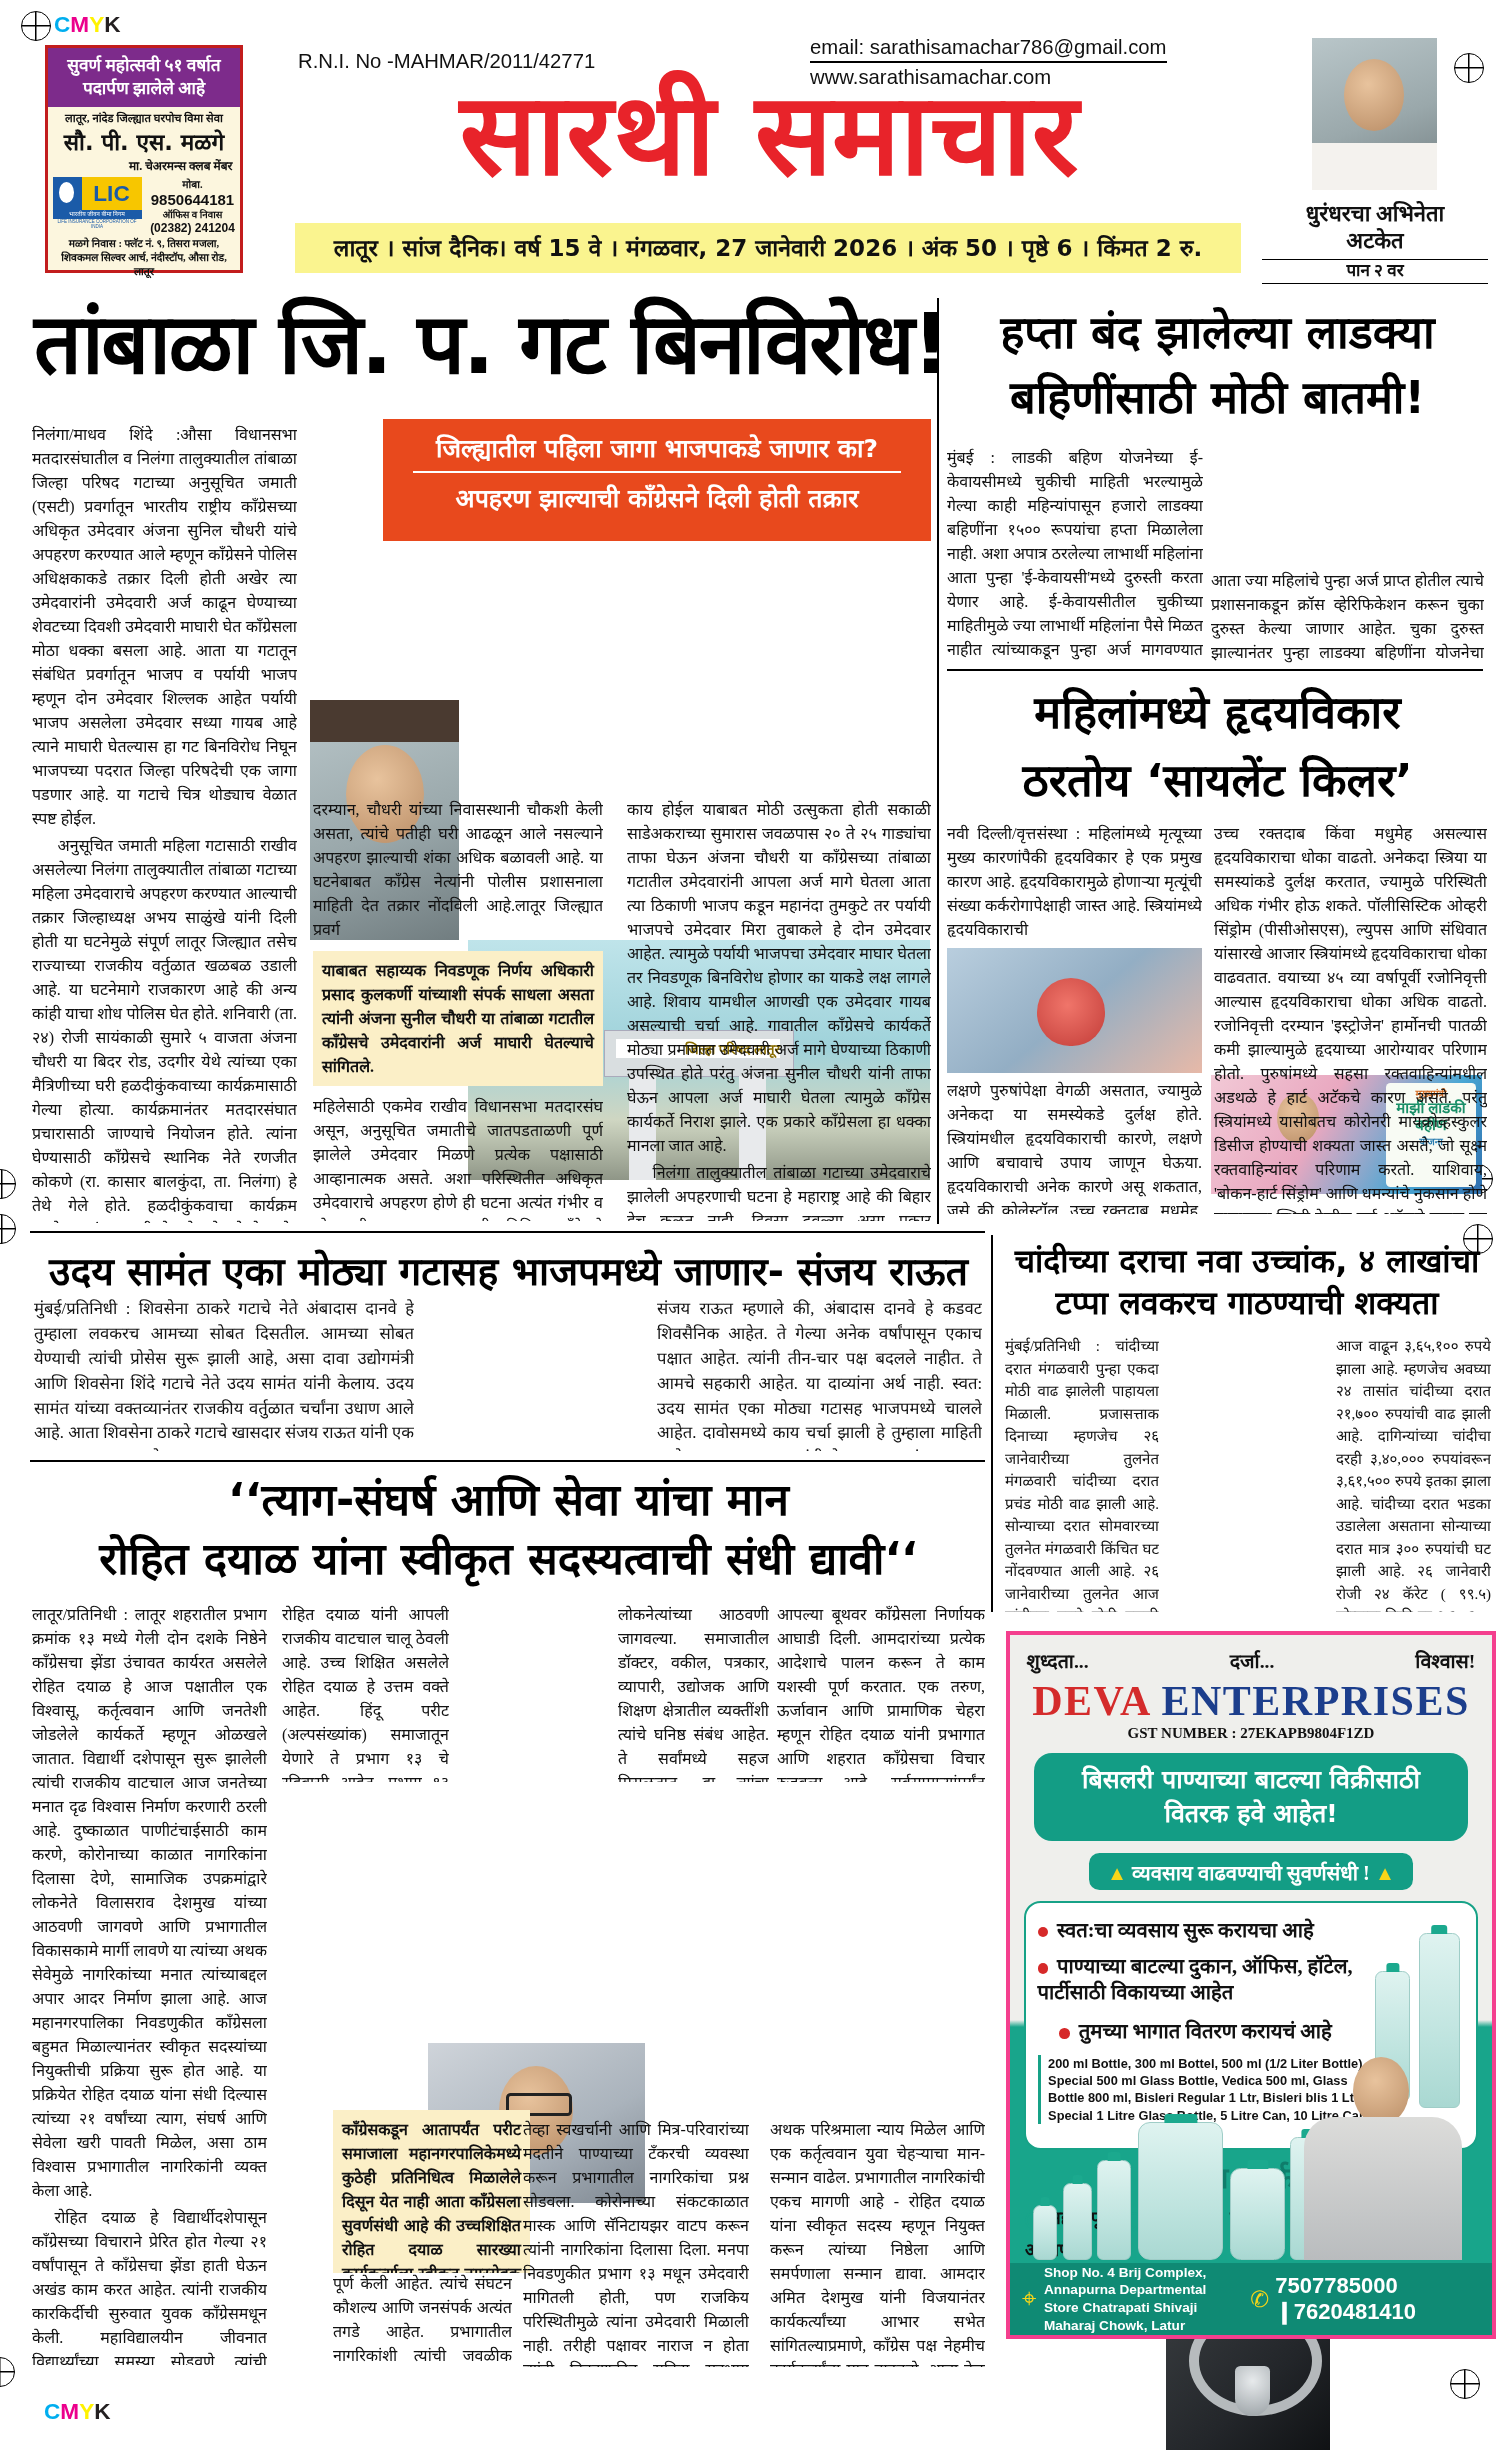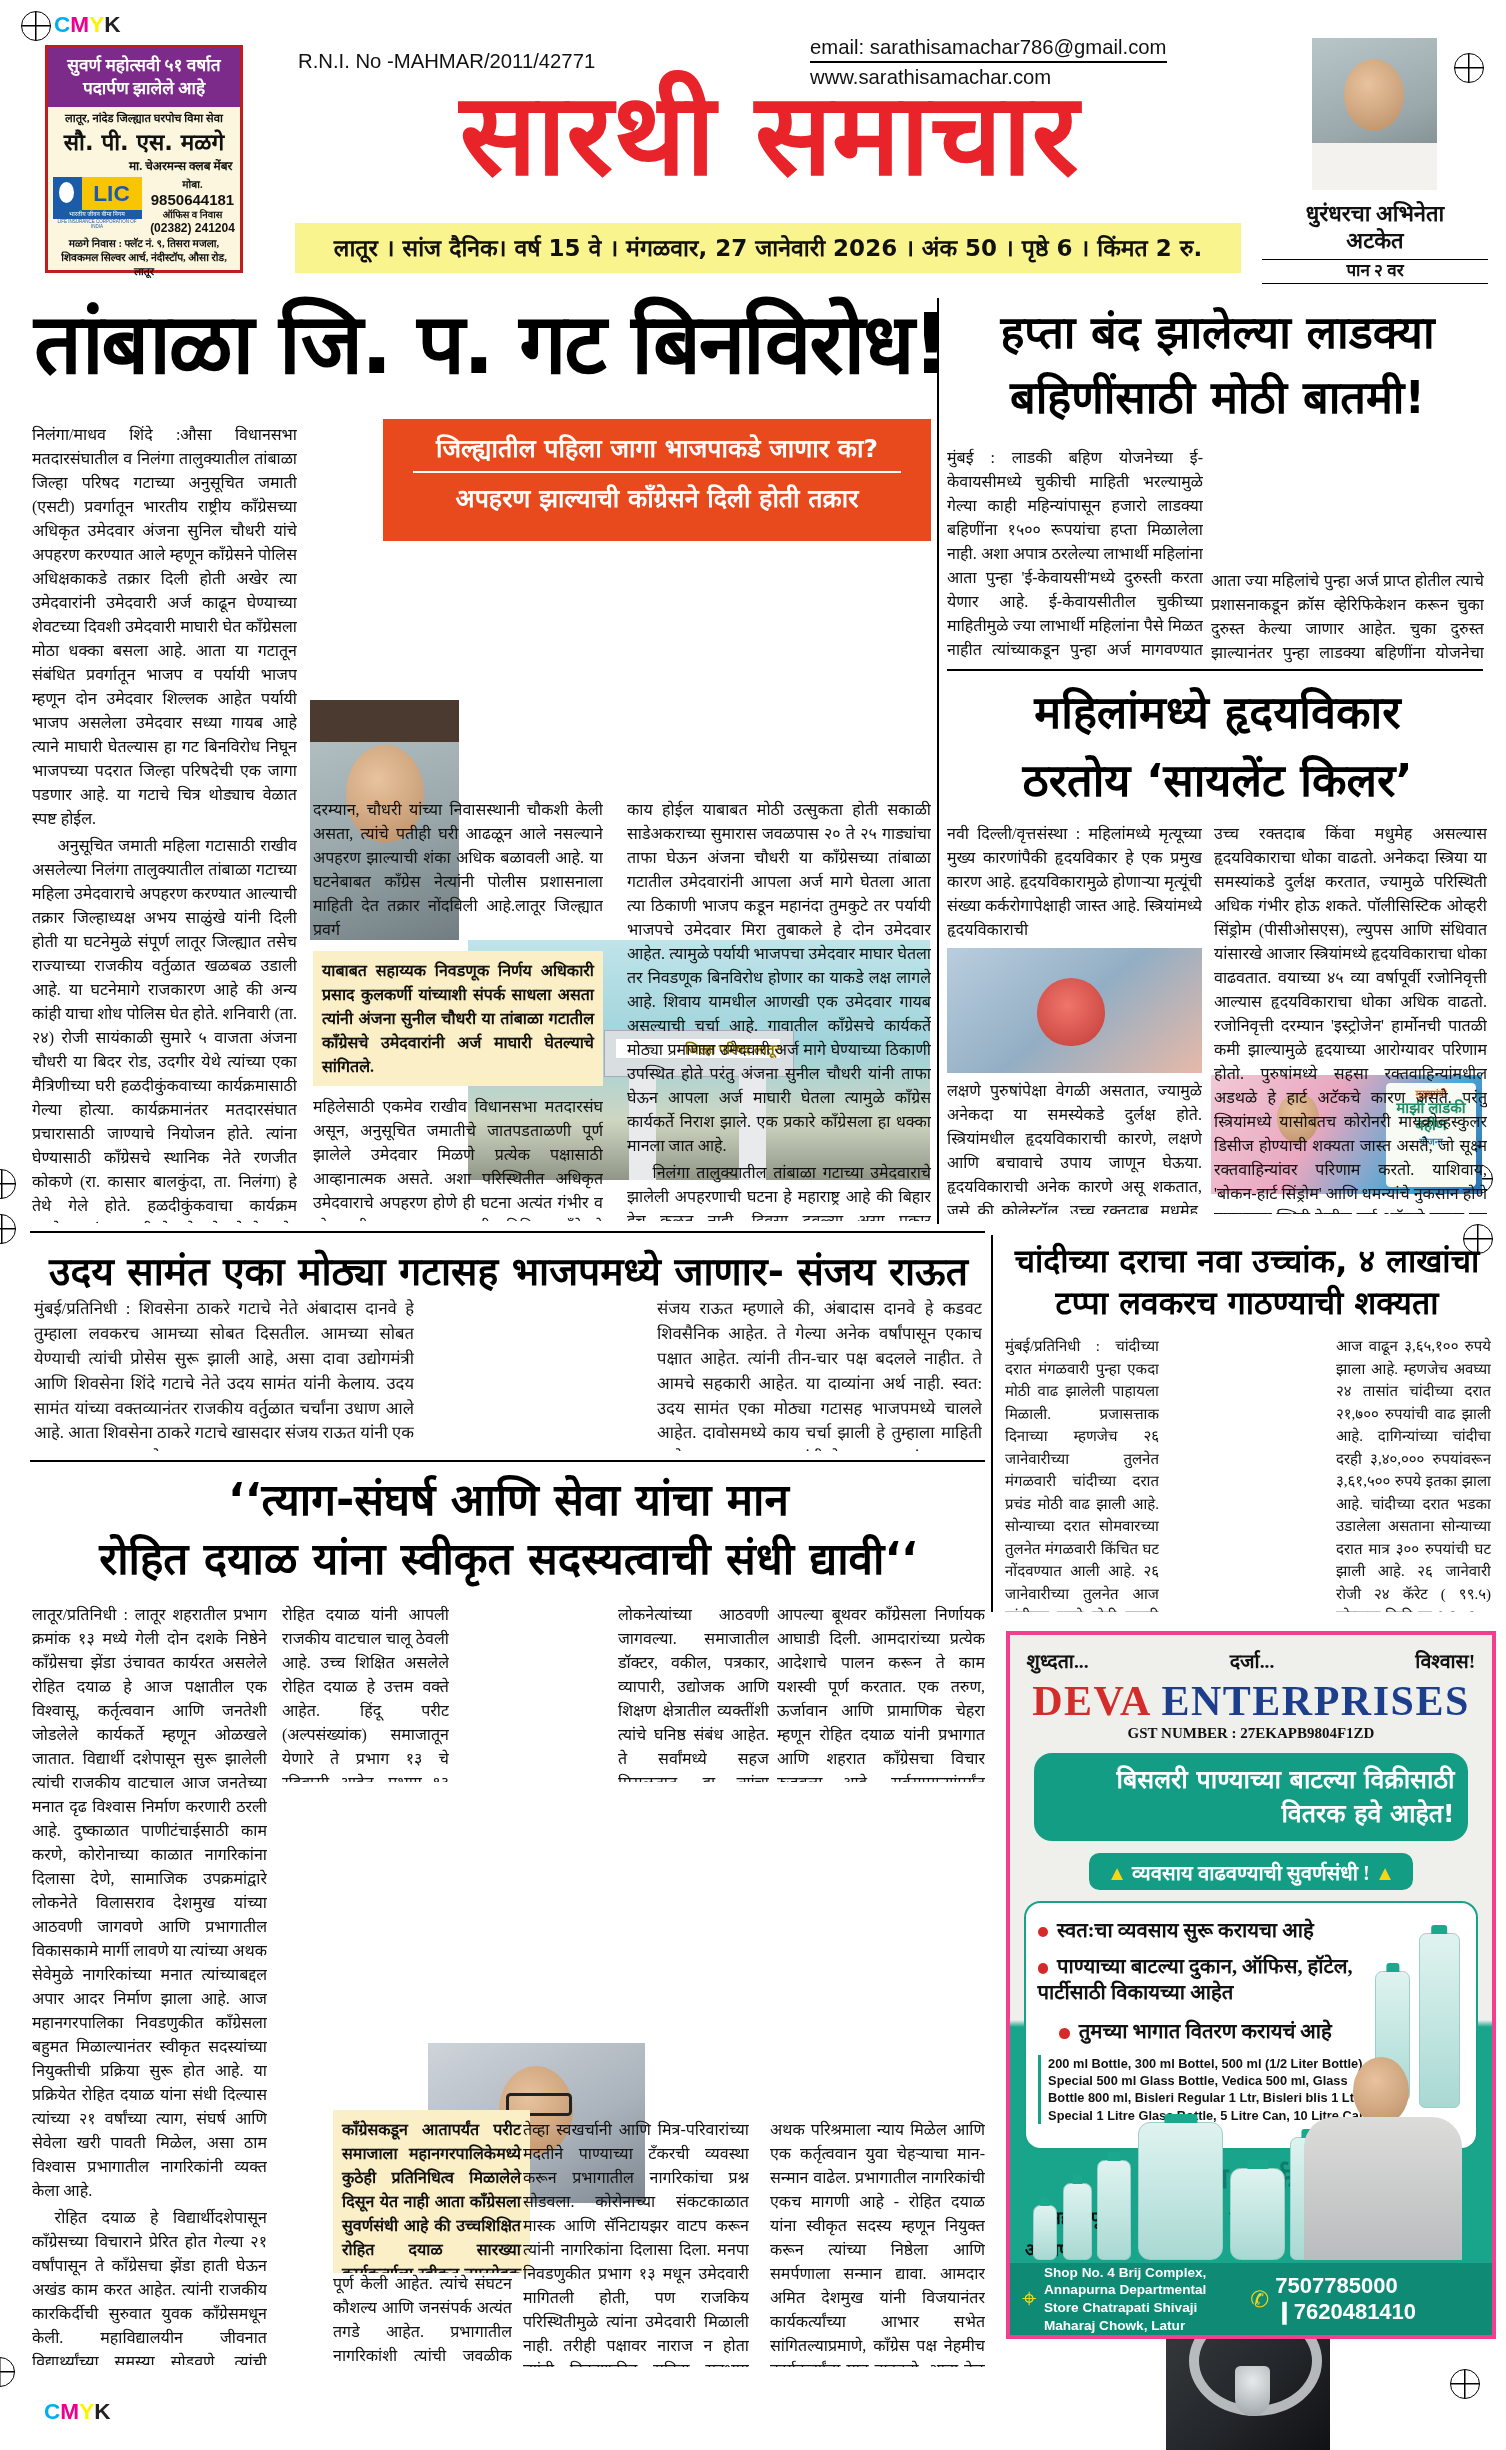--- a/index.html
+++ b/index.html
@@ -209,21 +209,21 @@
     <div style="display:flex;justify-content:space-between;padding:12px 16.6px 0;font-size:19.6px;font-weight:bold;">
       <span>शुध्दता...</span>
       <span>दर्जा...</span>
       <span>विश्वास!</span>
     </div>
     <div class="ctr" style="font-family:'Liberation Serif',serif;font-weight:900;font-size:42px;margin-top:3px;letter-spacing:1.5px;">
       <span style="color:#D42B2B;">DEVA</span>
       <span style="color:#1C3E8C;">ENTERPRISES</span>
     </div>
     <div class="ctr" style="font-size:15px;font-weight:bold;font-family:'Liberation Serif',serif;">GST NUMBER : 27EKAPB9804F1ZD</div>
-    <div class="tealbox" style="margin:10.5px auto 0;width:407px;padding:10.5px 13.6px;font-size:25px;line-height:1.35;text-align:right;">बिसलरी पाण्याच्या बाटल्या विक्रीसाठी वितरक हवे आहेत!</div>
+    <div class="tealbox" style="margin:10.5px auto 0;width:407px;padding:10.5px 13.6px;font-size:25px;line-height:1.35;">बिसलरी पाण्याच्या बाटल्या विक्रीसाठी वितरक हवे आहेत!</div>
     <div class="pill" style="margin:12px auto 0;width:324px;padding:4.5px 0;font-size:20.3px;">
       <span style="color:#F7D618;">▲</span>
       <span>व्यवसाय वाढवण्याची सुवर्णसंधी !</span>
       <span style="color:#F7D618;">▲</span>
     </div>
     <div style="margin:10.5px 13.6px 0;border:2.3px solid #17a287;border-radius:16.6px;background:#ffffff;padding:12px 12px 9px;position:relative;height:249px;box-sizing:border-box;">
       <div style="font-size:20.3px;font-weight:bold;margin-bottom:10.5px;width:316px;"><span class="bullet"></span><span>स्वत:चा व्यवसाय सुरू करायचा आहे</span></div>
       <div style="font-size:20.3px;font-weight:bold;margin-bottom:10.5px;width:316px;line-height:1.3;"><span class="bullet"></span><span>पाण्याच्या बाटल्या दुकान, ऑफिस, हॉटेल, पार्टीसाठी विकायच्या आहेत</span></div>
       <div style="font-size:20.3px;font-weight:bold;margin-bottom:10.5px;width:316px;text-align:center;"><span class="bullet"></span><span>तुमच्या भागात वितरण करायचं आहे</span></div>
       <div style="border-left:3.8px solid #17a287;padding-left:7.5px;font-size:12.8px;font-weight:bold;font-family:'Liberation Sans',sans-serif;width:324px;line-height:1.35;">200 ml Bottle, 300 ml Bottel, 500 ml (1/2 Liter Bottle), Special 500 ml Glass Bottle, Vedica 500 ml, Glass Bottle 800 ml, Bisleri Regular 1 Ltr, Bisleri blis 1 Ltr, Special 1 Litre Glass Bottle, 5 Litre Can, 10 Litre Can</div>

